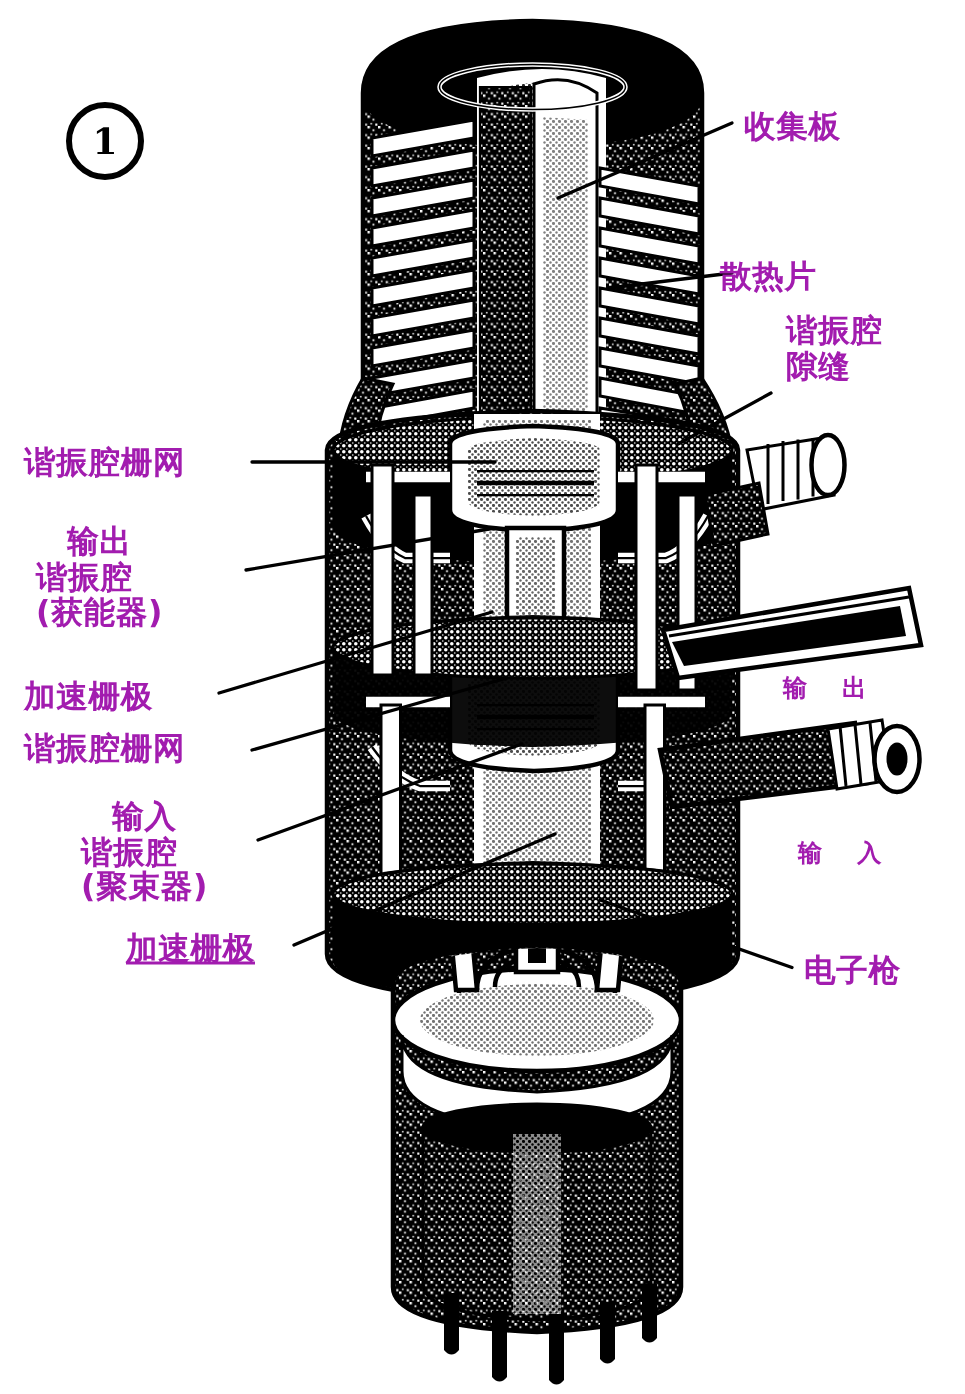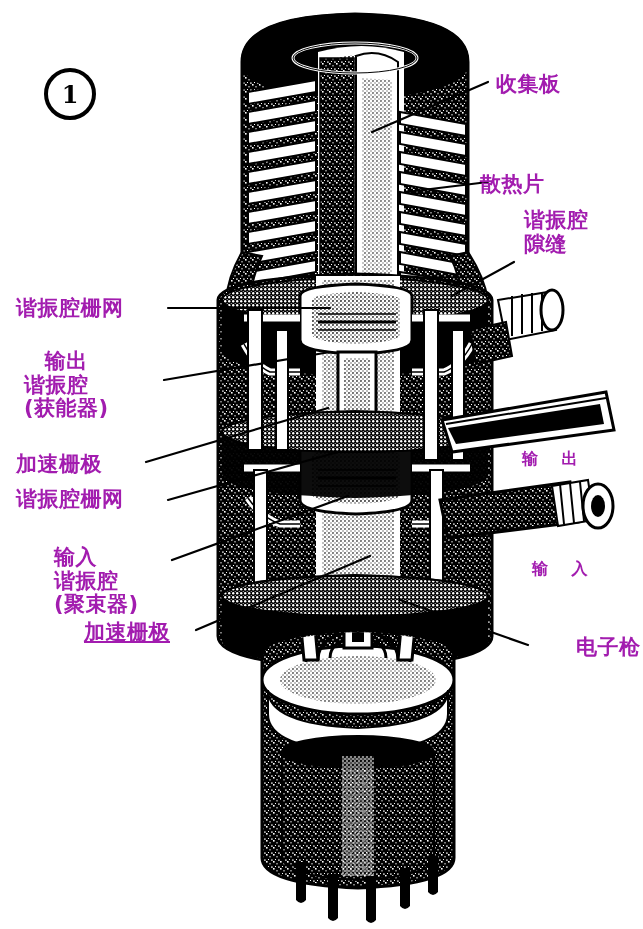--- a/index.html
+++ b/index.html
@@ -303,26 +303,26 @@
     <div style="text-align:center;">输出</div>
     <div>谐振腔</div>
     <div>(获能器)</div>
   </div>
 
   <div class="label sz-main" style="left:16px; top:452px;">加速栅极</div>
 
   <div class="label sz-main" style="left:16px; top:487px;">谐振腔栅网</div>
 
   <div class="label sz-main multiline" style="left:54px; top:533px;">
-    <div style="text-align:left;margin-top:13px;">输入</div>
+    <div style="text-align:center;">输入</div>
     <div>谐振腔</div>
     <div>(聚束器)</div>
   </div>
 
   <div class="label sz-main" style="left:84px; top:620px;text-decoration:underline;">加速栅极</div>
 
   <div class="label sz-io" style="left:522px; top:450px;">输 出</div>
 
   <div class="label sz-io" style="left:532px; top:560px;">输 入</div>
 
-  <div class="label sz-main" style="left:536px; top:635px;margin-left:40px;">电子枪</div>
+  <div class="label sz-main" style="left:536px; top:635px;">电子枪</div>
 
 </div>
 
 </body></html>

